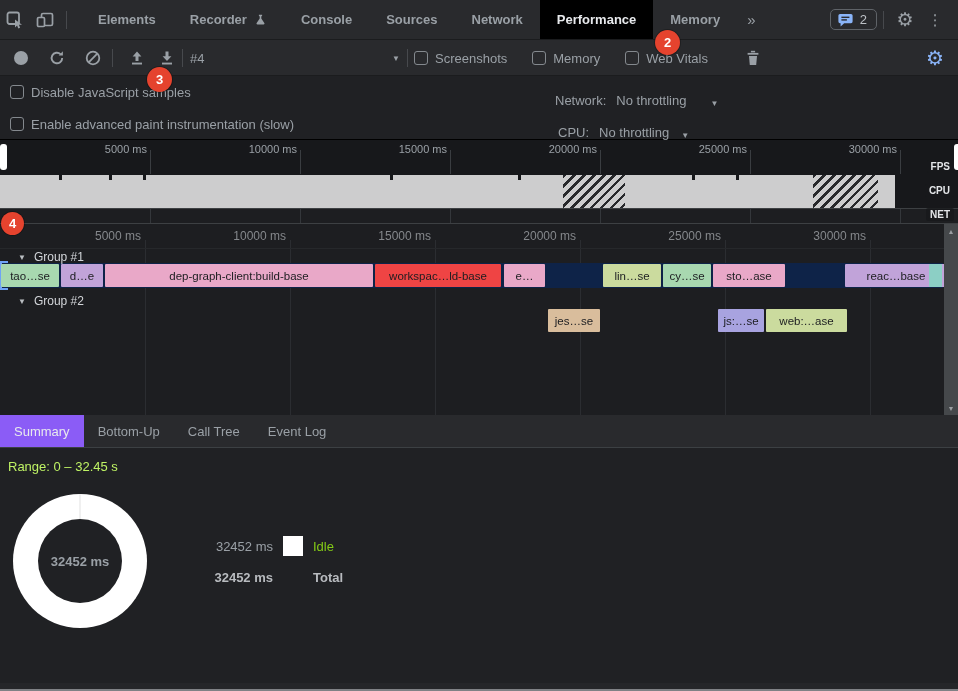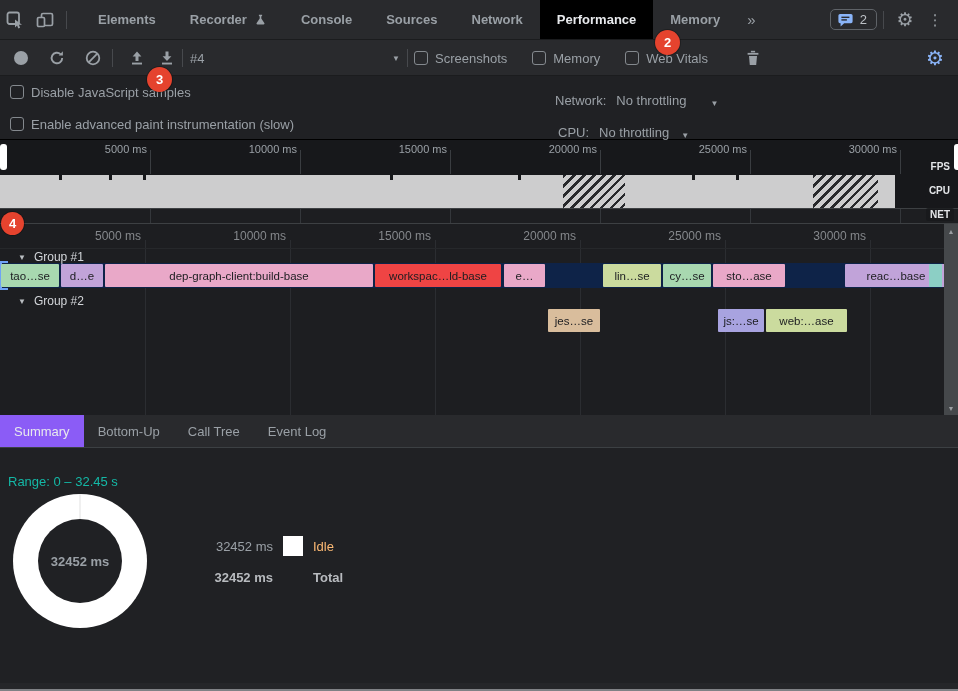--- a/index.html
+++ b/index.html
@@ -86,32 +86,32 @@
   .sb-arrow { height:14px; display:flex; align-items:center; justify-content:center;
     font-size:7px; color:#9b9ea2; }
 
   
   #btabs { position:absolute; left:0; top:415px; width:958px; height:33px; background:#292a2d;
     border-bottom:1px solid #3c4043; display:flex; }
   .btab { height:100%; display:flex; align-items:center; padding:0 14px; color:#9aa0a6; }
   .btab.active { background:#8b5cf6; color:#e8eaed; }
 
   #summary { position:absolute; left:0; top:448px; width:958px; height:207px; background:#202124; }
-  #range-text { position:absolute; left:8px; top:26px; color:#14b8a6; }
+  #range-text { position:absolute; left:8px; top:11px; color:#bef264; }
   #donut { position:absolute; left:13px; top:46px; width:134px; height:134px; border-radius:50%;
     background:#fff; display:flex; align-items:center; justify-content:center; }
   #donut-hole { width:84px; height:84px; border-radius:50%; background:#202124;
     display:flex; align-items:center; justify-content:center; }
   #donut-center { color:#9aa0a6; font-weight:bold; font-size:13px; }
   #donut-gap { position:absolute; left:66px; top:0; width:2px; height:25px; background:rgba(0,0,0,0.06); }
   #legend { position:absolute; left:207px; top:88px; display:flex; flex-direction:column; gap:11px; }
   .leg-row { display:flex; align-items:center; }
   .leg-val { width:66px; text-align:right; color:#9aa0a6; }
   .leg-swatch { width:20px; height:20px; margin-left:10px; flex:0 0 auto; }
-  .leg-label { margin-left:10px; color:#fdba74; }
+  .leg-label { margin-left:10px; color:#84cc16; }
   .leg-row.bold .leg-val, .leg-row.bold .leg-label { font-weight:bold; color:#b8bbbf; }
 
   #infobar { position:absolute; left:0; top:655px; width:958px; height:28px; background:#28292c;
     border-top:1px solid #3f4245; display:flex; align-items:center; padding-left:8px; color:#9aa0a6; }
   #infobar a { color:#9aa0a6; text-decoration:underline; margin-left:8px; }
   #footer { position:absolute; left:0; top:683px; width:958px; height:8px; background:#252629;
     border-bottom:2px solid #7f8185; }
 
   
   .badge { position:absolute; width:25px; height:25px; border-radius:50%; background:#e5432e;

